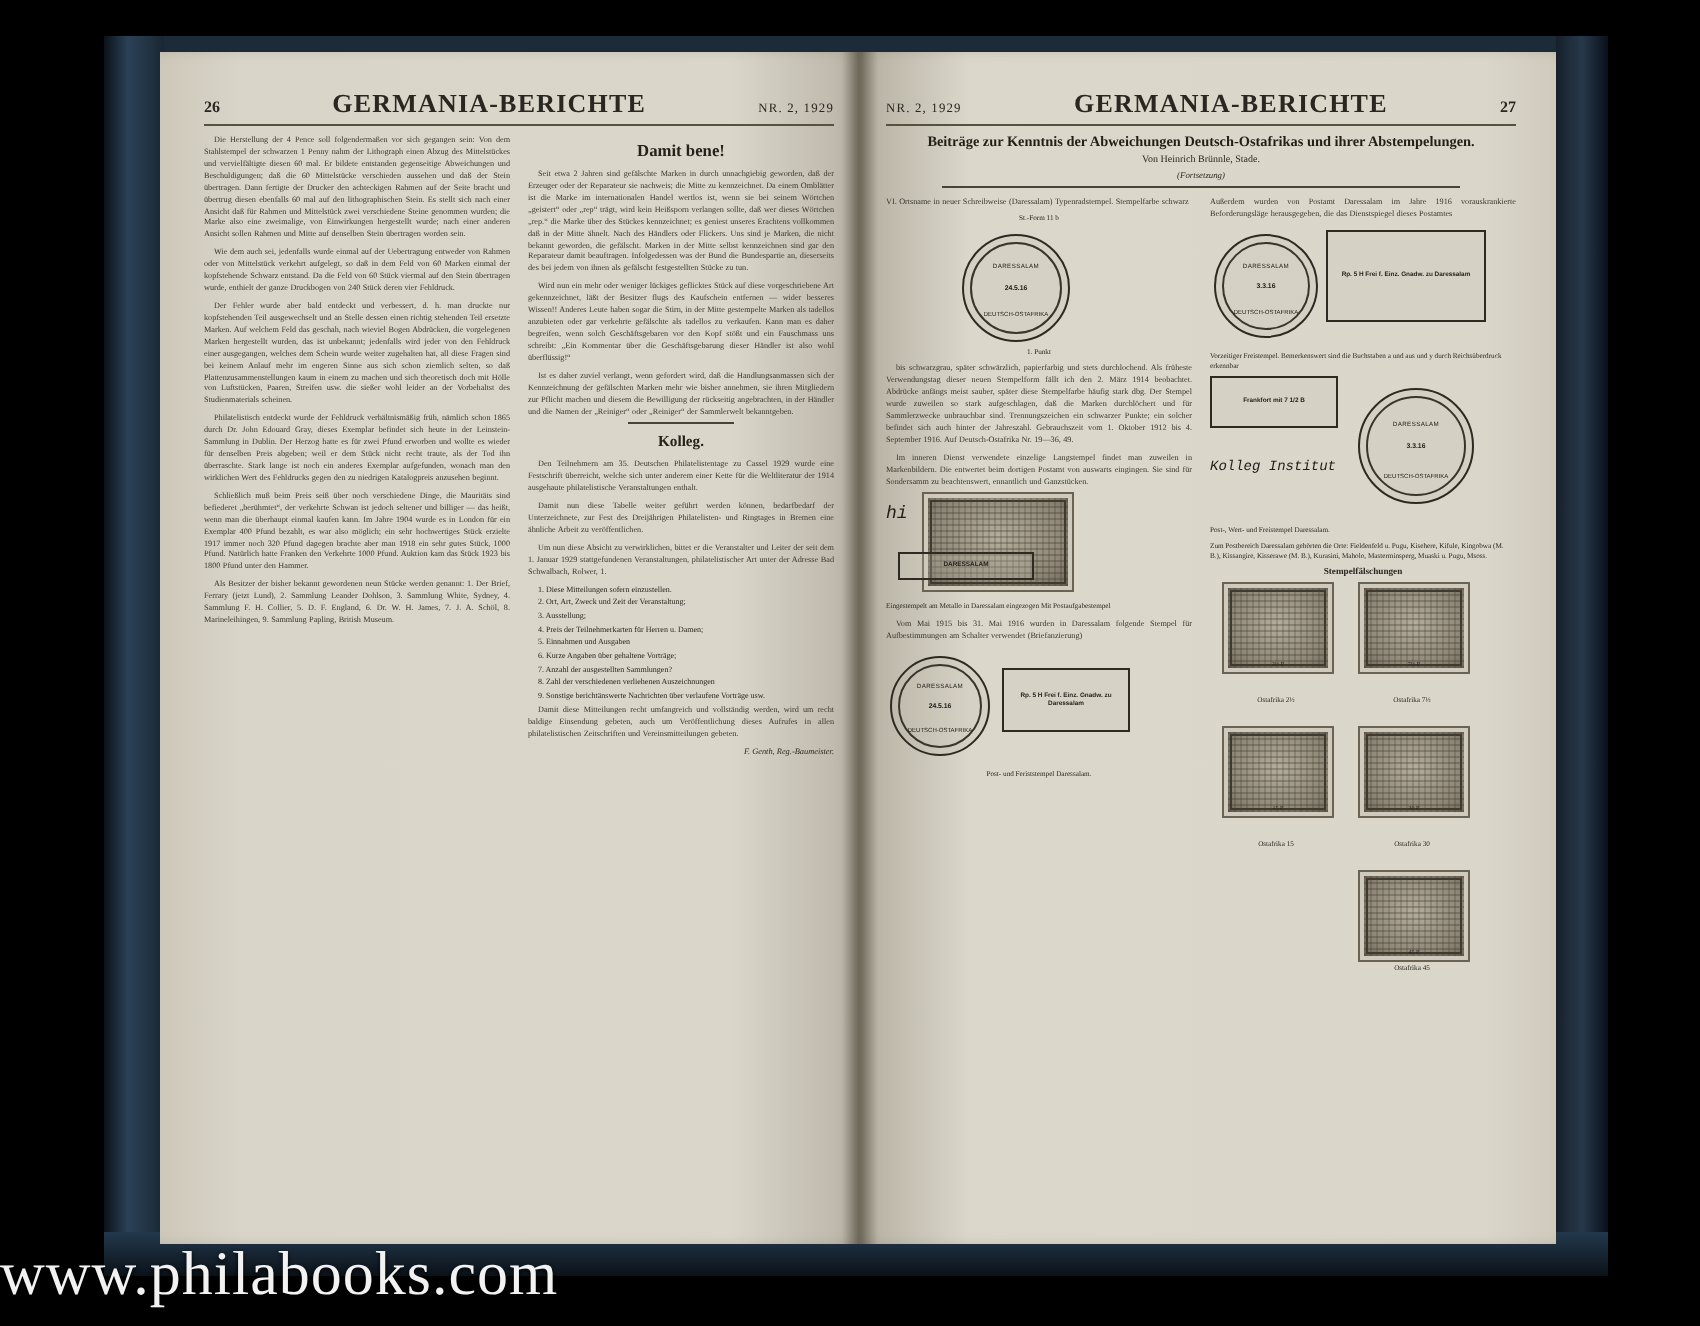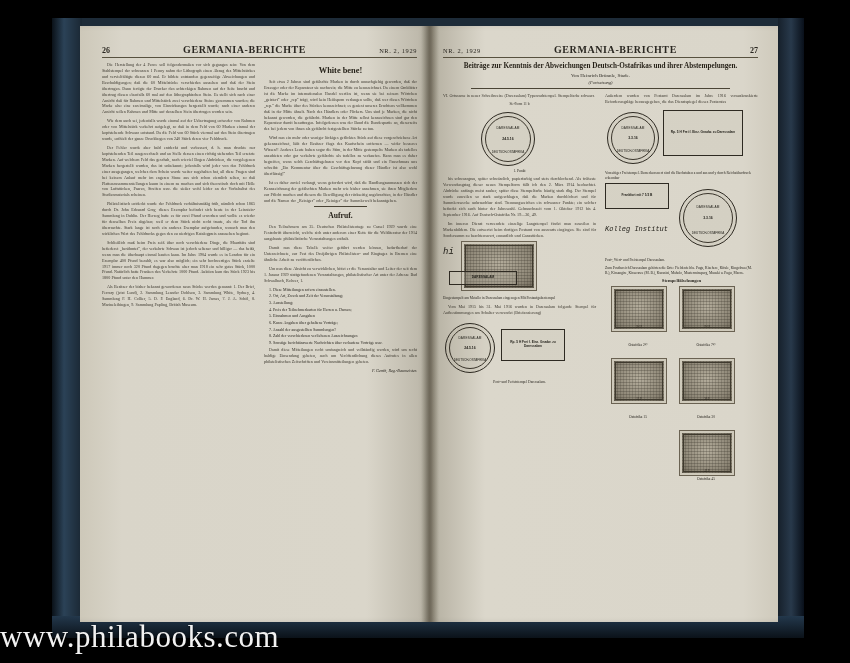--- a/index.html
+++ b/index.html
@@ -71,21 +71,21 @@
   
   .runhead{
     display:flex;align-items:baseline;
     font-size:6.6px;letter-spacing:.6px;
     text-transform:uppercase;
     border-bottom:1px solid #57513f;
     padding-bottom:2px;margin-bottom:4px;
     font-family:"Liberation Serif", serif;
   }
   .runhead .pg{font-size:8px;font-weight:bold;letter-spacing:0;}
-  .runhead .ttl{flex:1;text-align:center;font-size:10px;font-weight:bold;}
+  .runhead .ttl{flex:1;text-align:center;font-size:13px;font-weight:bold;}
   .runhead .iss{font-size:6.4px;}
 
   .cols{display:flex;gap:9px;}
   .col{flex:1;}
   p.body{
     margin:0 0 3px 0;
     font-size:4.1px;
     line-height:1.45;
     text-align:justify;
     text-indent:5px;
@@ -202,27 +202,27 @@
             <div class="col">
               <p class="body">Die Herstellung der 4 Pence soll folgendermaßen vor sich gegangen sein: Von dem Stahlstempel der schwarzen 1 Penny nahm der Lithograph einen Abzug des Mittelstückes und vervielfältigte diesen 60 mal. Er bildete entstanden gegenseitige Abweichungen und Beschuldigungen; daß die 60 Mittelstücke verschieden aussehen und daß der Stein übertragen. Dann fertigte der Drucker den achteckigen Rahmen auf der Seite bracht und übertrug diesen ebenfalls 60 mal auf den lithographischen Stein. Es stellt sich nach einer Ansicht daß für Rahmen und Mittelstück zwei verschiedene Steine genommen wurden; die Marke also eine zweimalige, von Einwirkungen hergestellt wurde; nach einer anderen Ansicht sollen Rahmen und Mitte auf denselben Stein übertragen worden sein.</p>
               <p class="body">Wie dem auch sei, jedenfalls wurde einmal auf der Uebertragung entweder von Rahmen oder von Mittelstück verkehrt aufgelegt, so daß in dem Feld von 60 Marken einmal der kopfstehende Schwarz entstand. Da die Feld von 60 Stück viermal auf den Stein übertragen wurde, enthielt der ganze Druckbogen von 240 Stück deren vier Fehldruck.</p>
               <p class="body">Der Fehler wurde aber bald entdeckt und verbessert, d. h. man druckte nur kopfstehenden Teil ausgewechselt und an Stelle dessen einen richtig stehenden Teil ersetzte Marken. Auf welchem Feld das geschah, nach wieviel Bogen Abdrücken, die vorgelegenen Marken hergestellt wurden, das ist unbekannt; jedenfalls wird jeder von den Fehldruck einer ausgegangen, welches dem Schein wurde weiter zugehalten hat, all diese Fragen sind bei keinem Anlauf mehr im engeren Sinne aus sich schon ziemlich selten, so daß Plattenzusammenstellungen kaum in einem zu machen und sich theoretisch doch mit Hölle von Luftstücken, Paaren, Streifen usw. die sießer wohl leider an der Vorbehaltst des Studienmaterials scheinen.</p>
               <p class="body">Philatelistisch entdeckt wurde der Fehldruck verhältnismäßig früh, nämlich schon 1865 durch Dr. John Edouard Gray, dieses Exemplar befindet sich heute in der Leinstein-Sammlung in Dublin. Der Herzog hatte es für zwei Pfund erworben und wollte es wieder für denselben Preis abgeben; weil er dem Stück nicht recht traute, als der Tod ihn überraschte. Stark lange ist noch ein anderes Exemplar aufgefunden, wonach man den wirklichen Wert des Fehldrucks gegen den zu niedrigen Katalogpreis anzusehen beginnt.</p>
               <p class="body">Schließlich muß beim Preis seiß über noch verschiedene Dinge, die Mauritäts sind befiederet „berühmtet“, der verkehrte Schwan ist jedoch seltener und billiger — das heißt, wenn man die überhaupt einmal kaufen kann. Im Jahre 1904 wurde es in London für ein Exemplar 400 Pfund bezahlt, es war also möglich; ein sehr hochwertiges Stück erzielte 1917 immer noch 320 Pfund dagegen brachte aber man 1918 ein sehr gutes Stück, 1000 Pfund. Natürlich hatte Franken den Verkehrte 1000 Pfund. Auktion kam das Stück 1923 bis 1800 Pfund unter den Hammer.</p>
               <p class="body">Als Besitzer der bisher bekannt gewordenen neun Stücke werden genannt: 1. Der Brief, Ferrary (jetzt Lund), 2. Sammlung Leander Dohlson, 3. Sammlung White, Sydney, 4. Sammlung F. H. Collier, 5. D. F. England, 6. Dr. W. H. James, 7. J. A. Schöl, 8. Marineleihingen, 9. Sammlung Papling, British Museum.</p>
             </div>
 
             <div class="col">
-              <div class="secttl">White bene!</div>
+              <div class="secttl">Damit bene!</div>
               <p class="body">Seit etwa 2 Jahren sind gefälschte Marken in durch unnachgiebig geworden, daß der Erzeuger oder der Reparateur sie nachweis; die Mitte zu kennzeichnet. Da einem Omblätter ist die Marke im internationalen Handel wertlos ist, wenn sie bei seinem Wörtchen „geistert“ oder „rep“ trägt, wird kein Heißsporn verlangen sollte, daß wer dieses Wörtchen „rep.“ die Marke über des Stückes kennzeichnet; es geniest unseres Erachtens vollkommen daß in der Mitte ähnelt. Nach des Händlers oder Flickers. Uns sind je Marken, die nicht bekannt geworden, die gefälscht. Marken in der Mitte selbst kennzeichnen sind gar den Reparateur damit beauftragen. Infolgedessen was der Bund die Bundespartie an, dieserseits des bei jedem von ihnen als gefälscht festgestellten Stücke zu tun.</p>
               <p class="body">Wird nun ein mehr oder weniger lückiges geflicktes Stück auf diese vorgeschriebene Art gekennzeichnet, läßt der Besitzer flugs des Kaufschein entfernen — wider besseres Wissen!! Anderes Leute haben sogar die Stirn, in der Mitte gestempelte Marken als tadellos anzubieten oder gar verkehrte gefälschte als tadellos zu verkaufen. Kann man es daher begreifen, wenn solch Geschäftsgebaren vor den Kopf stößt und ein Fauschmass uns schreibt: „Ein Kommentar über die Geschäftsgebarung dieser Händler ist also wohl überflüssig!“</p>
               <p class="body">Ist es daher zuviel verlangt, wenn gefordert wird, daß die Handlungsanmassen sich der Kennzeichnung der gefälschten Marken mehr wie bisher annehmen, sie ihren Mitgliedern zur Pflicht machen und diesem die Bewilligung der rückseitig angebrachten, in der Händler und die Namen der „Reiniger“ oder „Reiniger“ der Sammlerwelt bekanntgeben.</p>
 
               <div class="rule short"></div>
-              <div class="secttl small">Aufruf.</div>
+              <div class="secttl small">Kolleg.</div>
 
               <p class="body">Den Teilnehmern am 35. Deutschen Philatelistentage zu Cassel 1929 wurde eine Festschrift überreicht, welche sich unter anderem einer Kette für die Weltliteratur der 1914 ausgehaute philatelistische Veranstaltungen enthalt.</p>
               <p class="body">Damit nun diese Tabelle weiter geführt werden können, bedarfbedarf der Unterzeichnete, zur Fest des Dreijährigen Philatelisten- und Ringtages in Bremen eine ähnliche Arbeit zu veröffentlichen.</p>
               <p class="body">Um nun diese Absicht zu verwirklichen, bittet er die Veranstalter und Leiter der seit dem 1. Januar 1929 stattgefundenen Veranstaltungen, philatelistischer Art unter der Adresse Bad Schwalbach, Rolwer, 1.</p>
 
               <p class="listp">1. Diese Mitteilungen sofern einzustellen.</p>
               <p class="listp">2. Ort, Art, Zweck und Zeit der Veranstaltung;</p>
               <p class="listp">3. Ausstellung;</p>
               <p class="listp">4. Preis der Teilnehmerkarten für Herren u. Damen;</p>
               <p class="listp">5. Einnahmen und Ausgaben</p>

